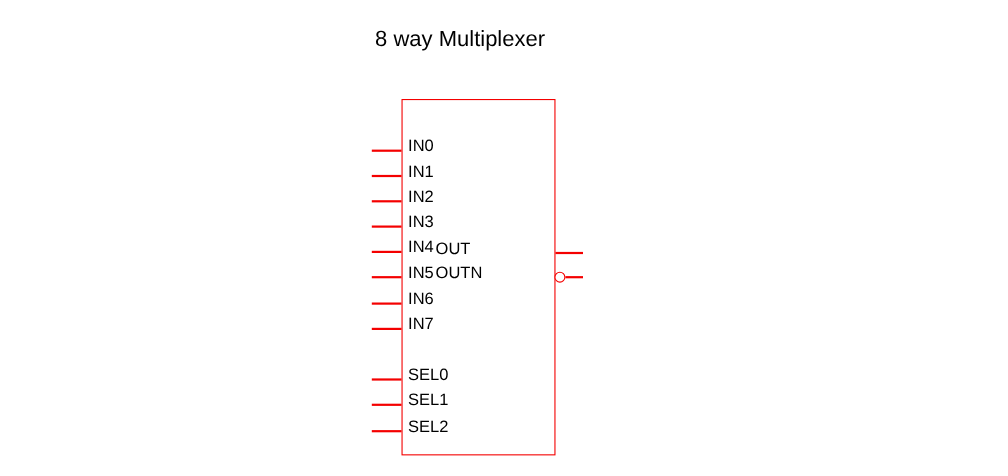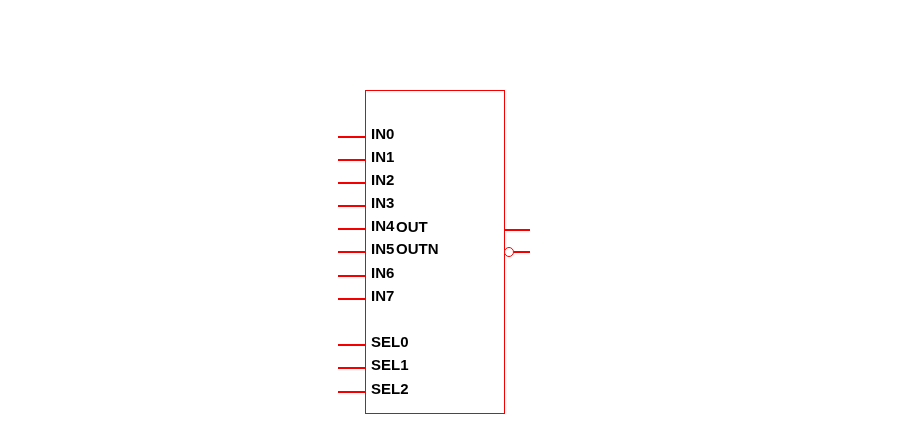--- a/index.html
+++ b/index.html
@@ -49,21 +49,20 @@
     left: 338px;
     width: 27px;
   }
   .plabel {
     position: absolute;
     top: -4px;
     transform: translateY(-50%);
     font-size: 15px;
     color: var(--text, #000);
     white-space: nowrap;
-    font-weight: bold;
   }
   .plabel-left { left: 371px; }
   .plabel-right {
     left: 396px;
     width: 100px;
     text-align: left;
   }
   .bubble {
     position: absolute;
     left: 504px;
@@ -74,20 +73,21 @@
     border-radius: 50%;
     background: #ffffff;
     box-sizing: border-box;
   }
 </style>
 </head>
 <body>
 
 <div class="canvas">
 
+  <div class="title">8 way Multiplexer</div>
 
   <div class="mux-box"></div>
 
   <div class="pin" style="top:137px">
     <span class="wire wire-left"></span>
     <span class="plabel plabel-left">IN0</span>
   </div>
   <div class="pin" style="top:160px">
     <span class="wire wire-left"></span>
     <span class="plabel plabel-left">IN1</span>

